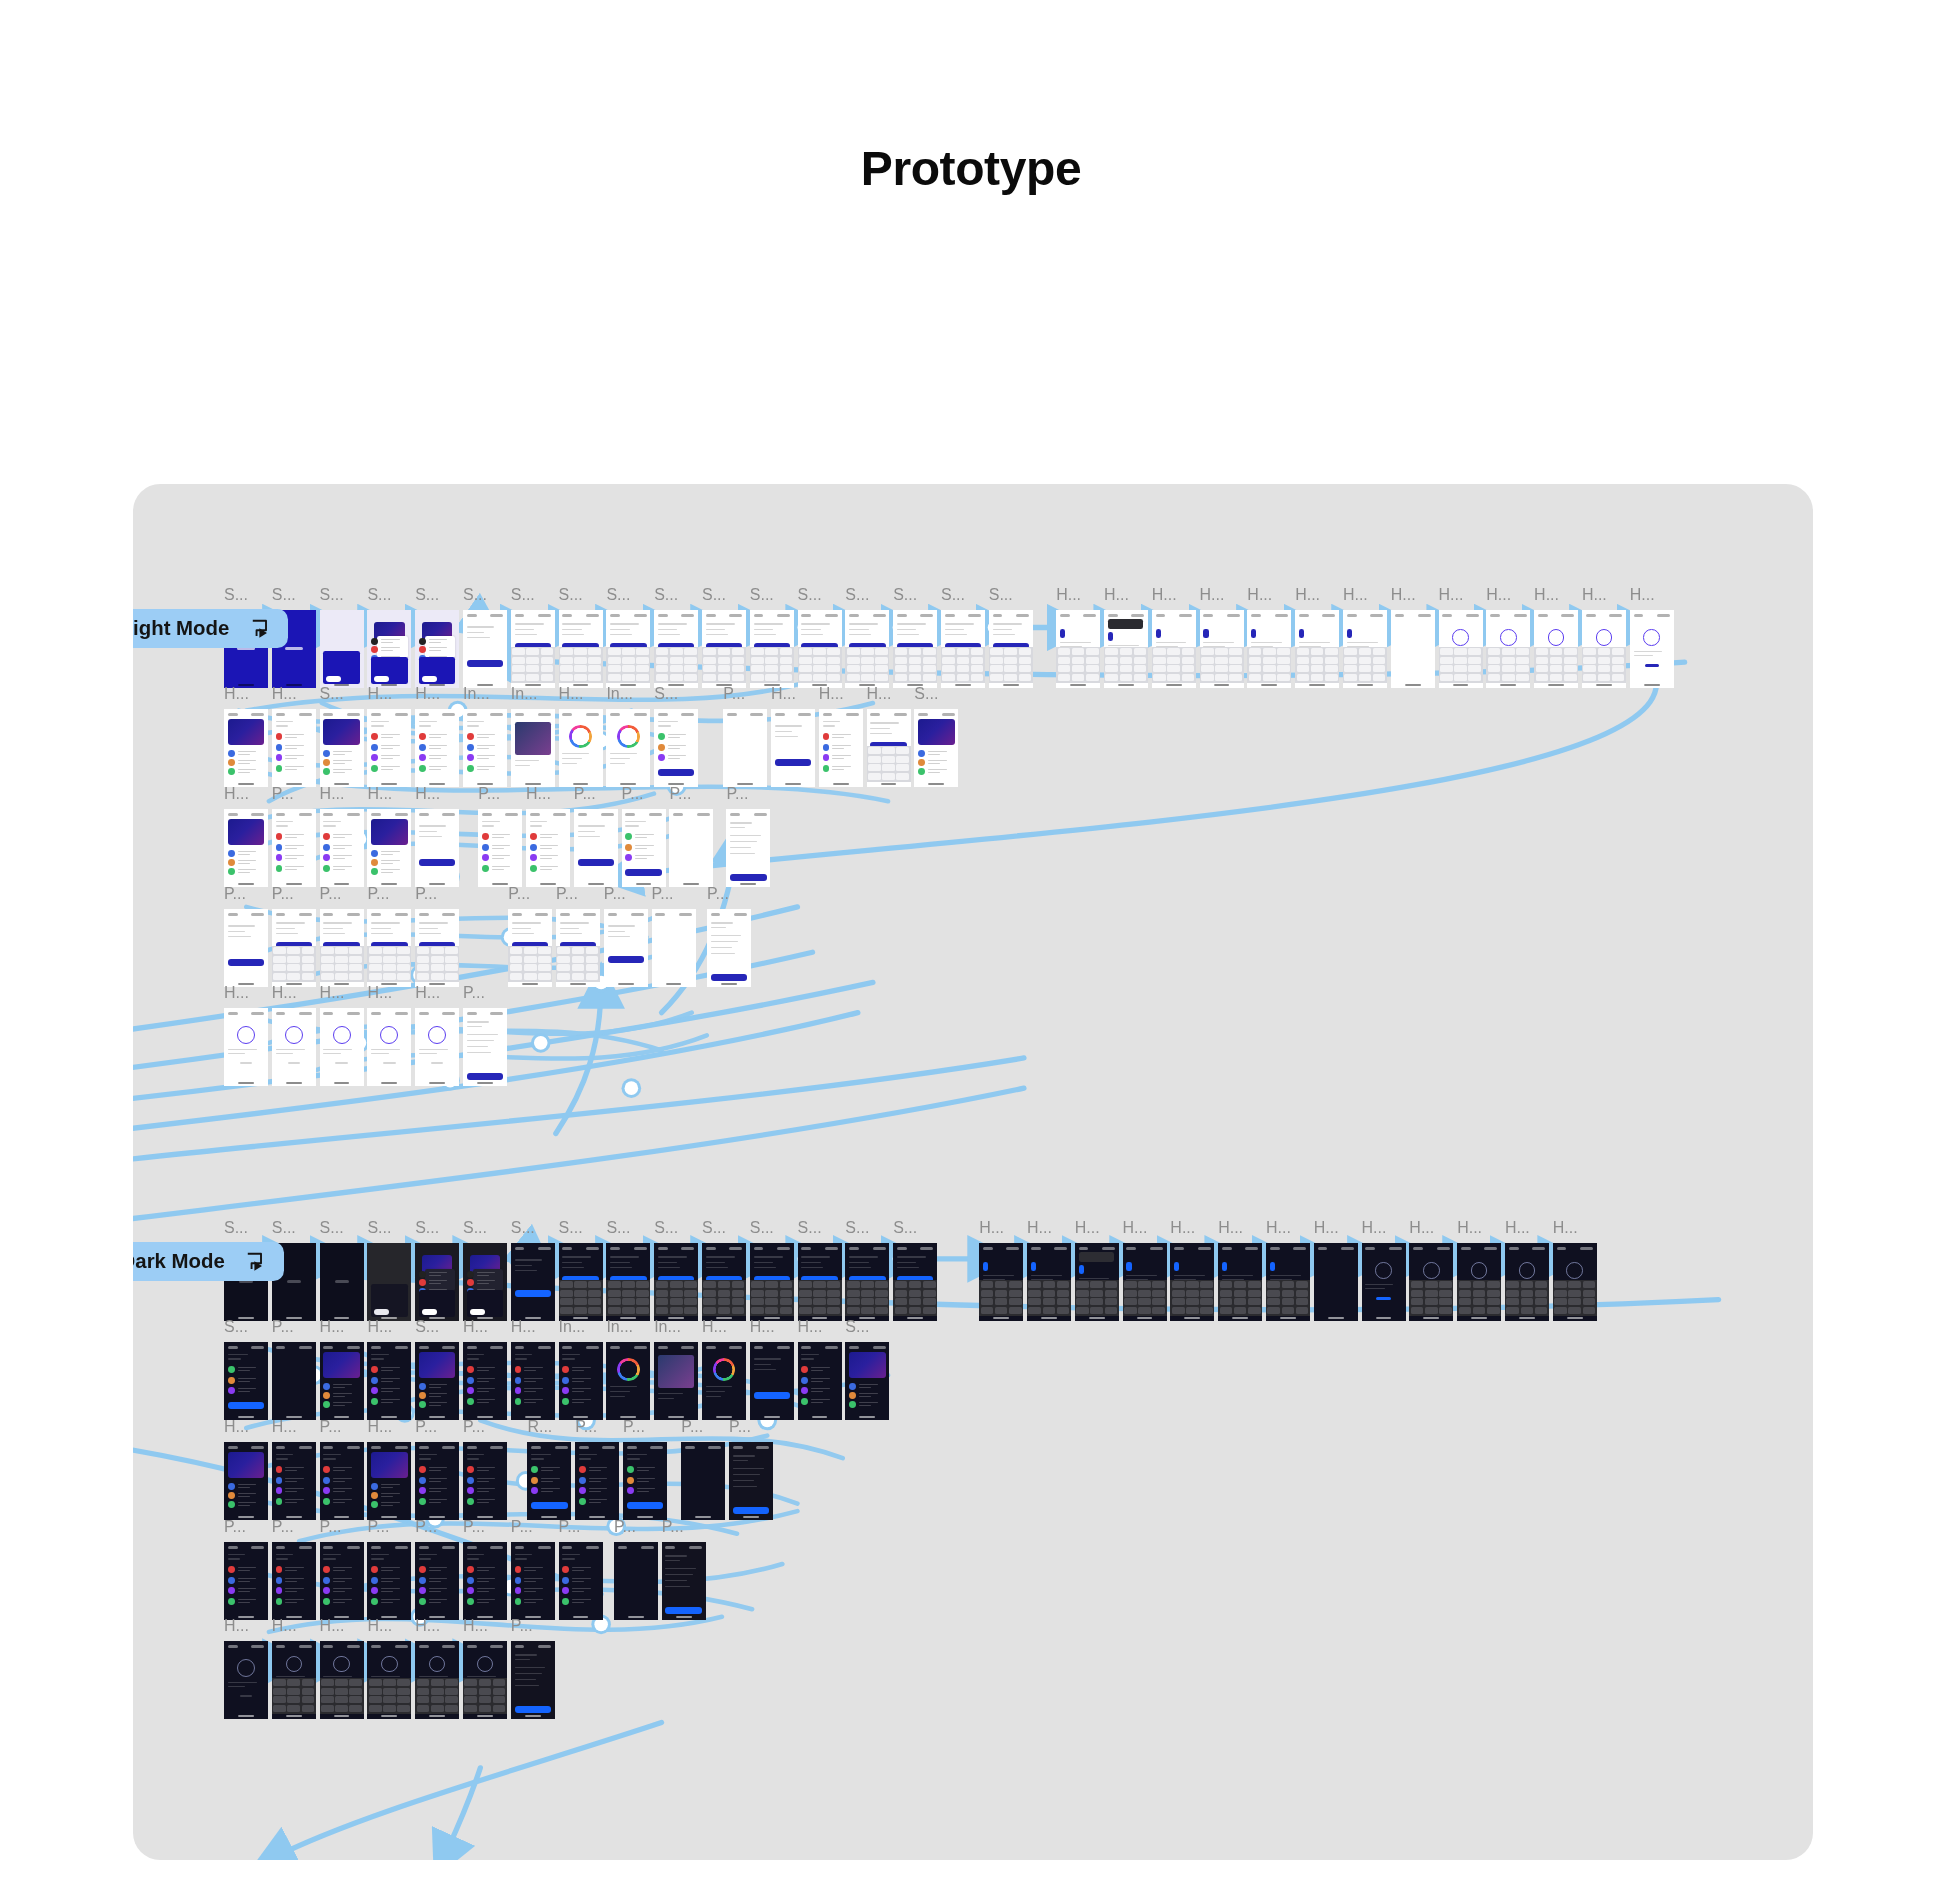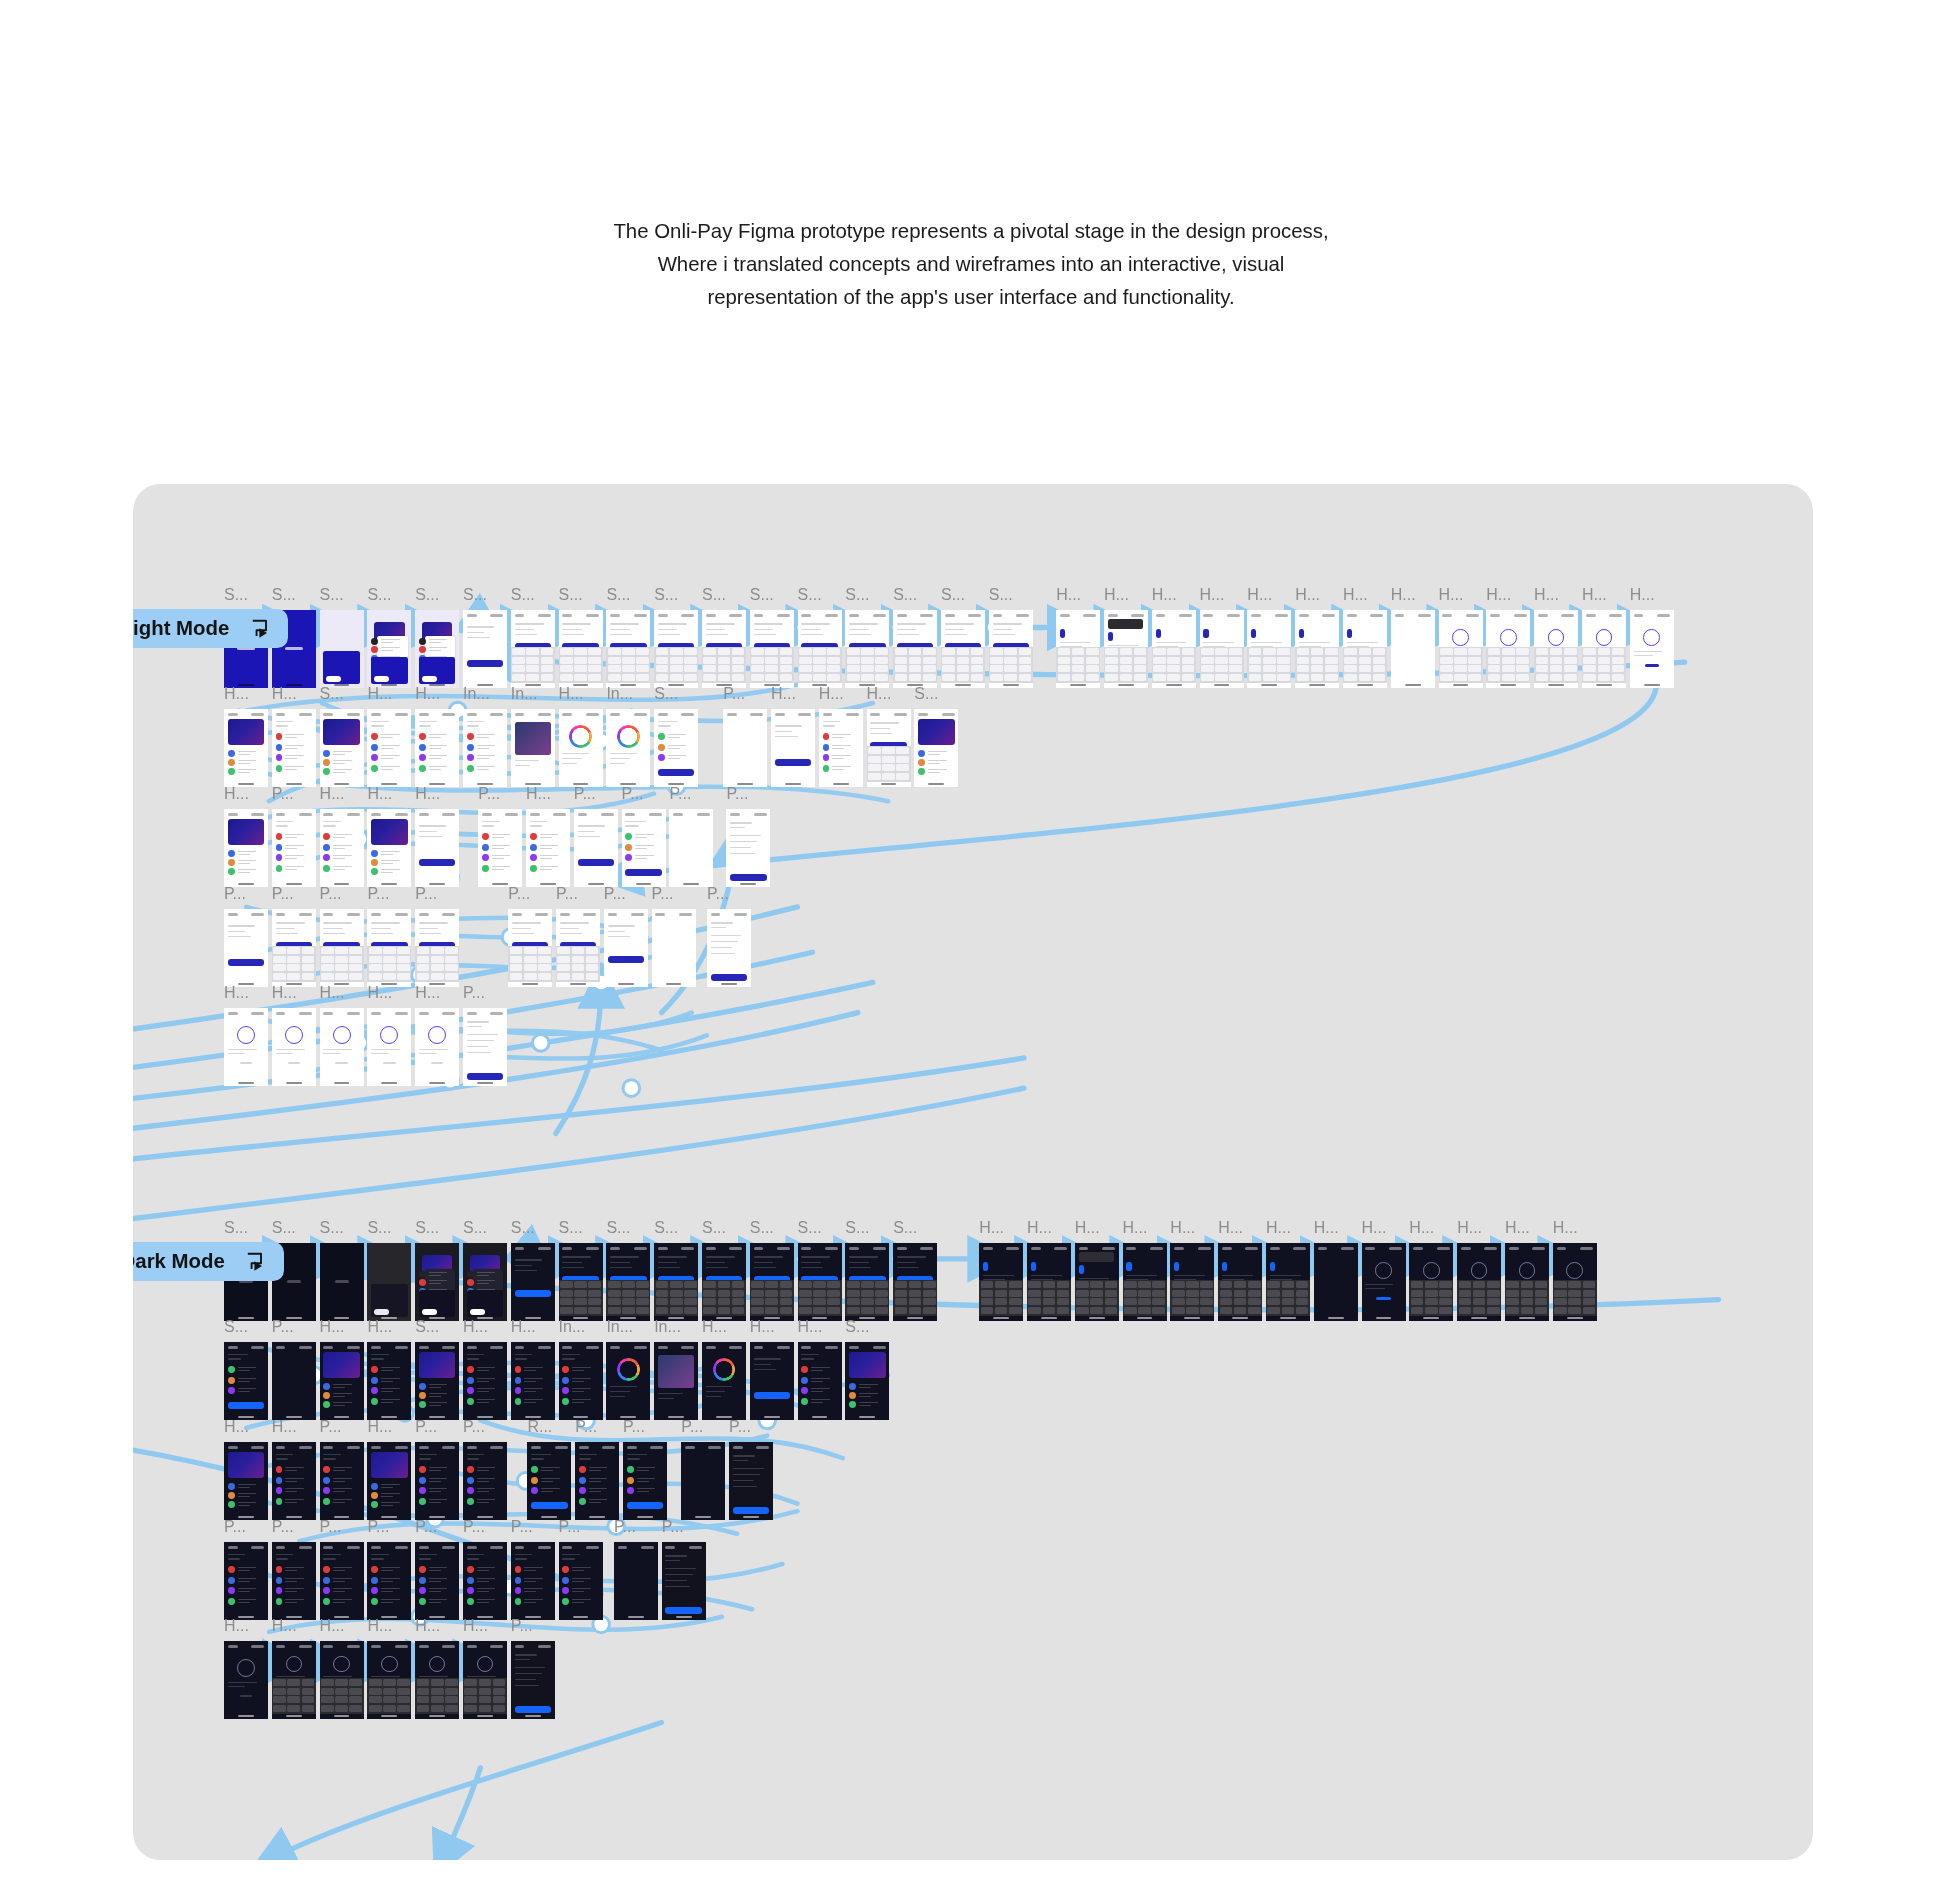--- a/index.html
+++ b/index.html
@@ -196,21 +196,21 @@
   .f-rowlines { display: flex; flex-direction: column; gap: 1.5px; flex: 1; }
   .f-rowlines i { display: block; height: 1.5px; border-radius: 1.5px; background: rgba(0,0,0,0.18); }
   .dark .f-rowlines i { background: rgba(255,255,255,0.20); }
 </style>
 </head>
 <body>
 
 <div class="page">
 
   <div class="header">
-    <p class="page-subtitle">The Onli-Pay Figma prototype represents a pivotal stage in the design process, Where i translated concepts and wireframes into an interactive, visual representation of the app's user interface and functionality.</p>
+    <h1 class="page-title">Prototype</h1>
   </div>
 
   <div class="canvas">
 
     <svg class="flow-layer" viewBox="0 0 2225 1822" preserveAspectRatio="none">
       <defs>
         <g id="flownode">
           <circle r="13" fill="#8fc9f0"></circle>
           <circle r="9" fill="#ffffff"></circle>
         </g>

